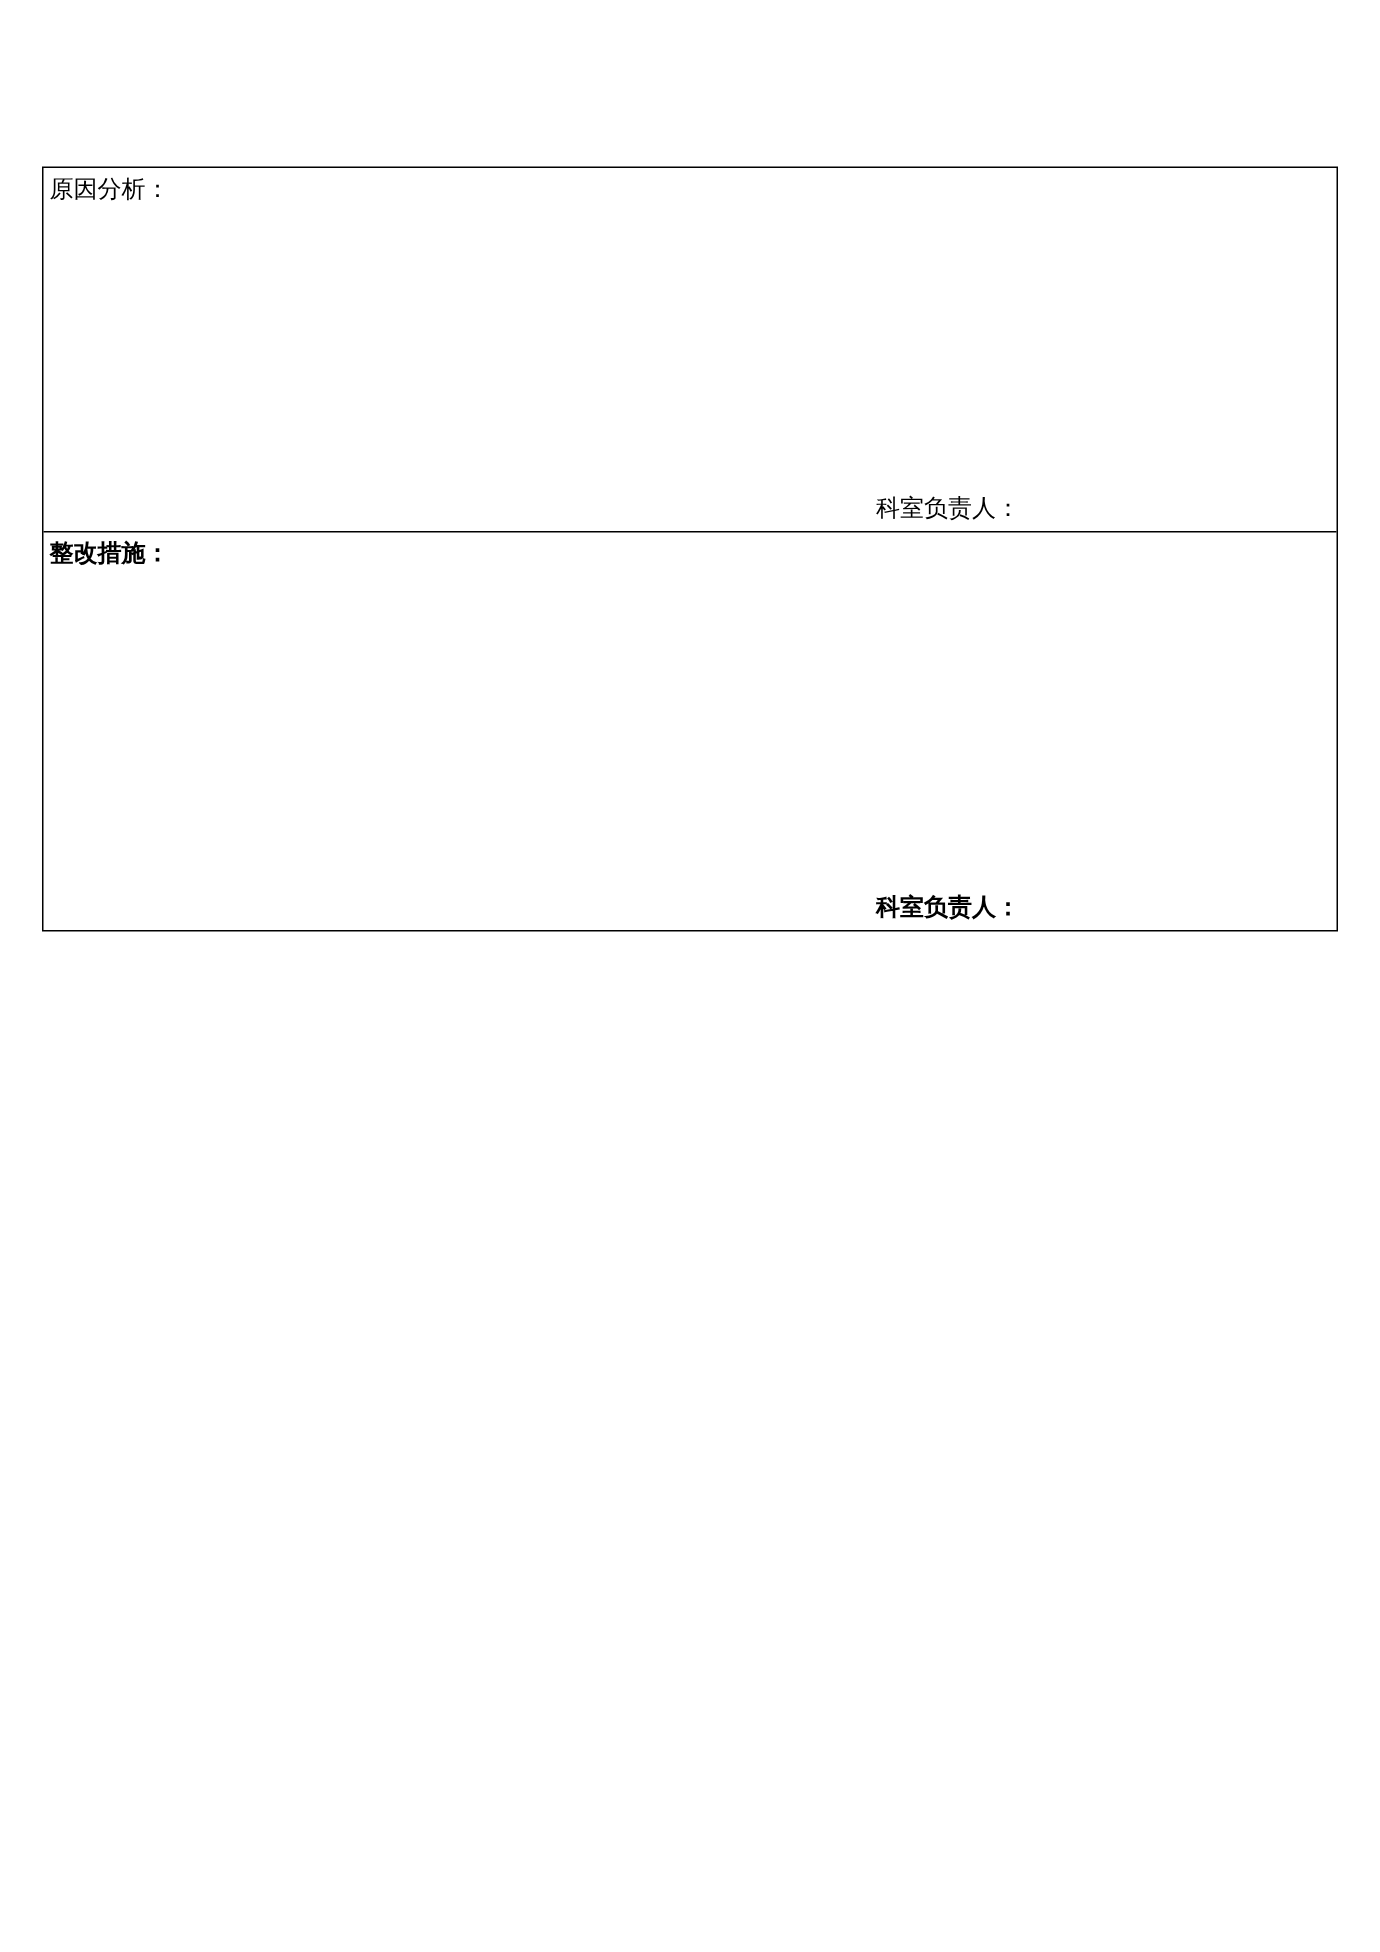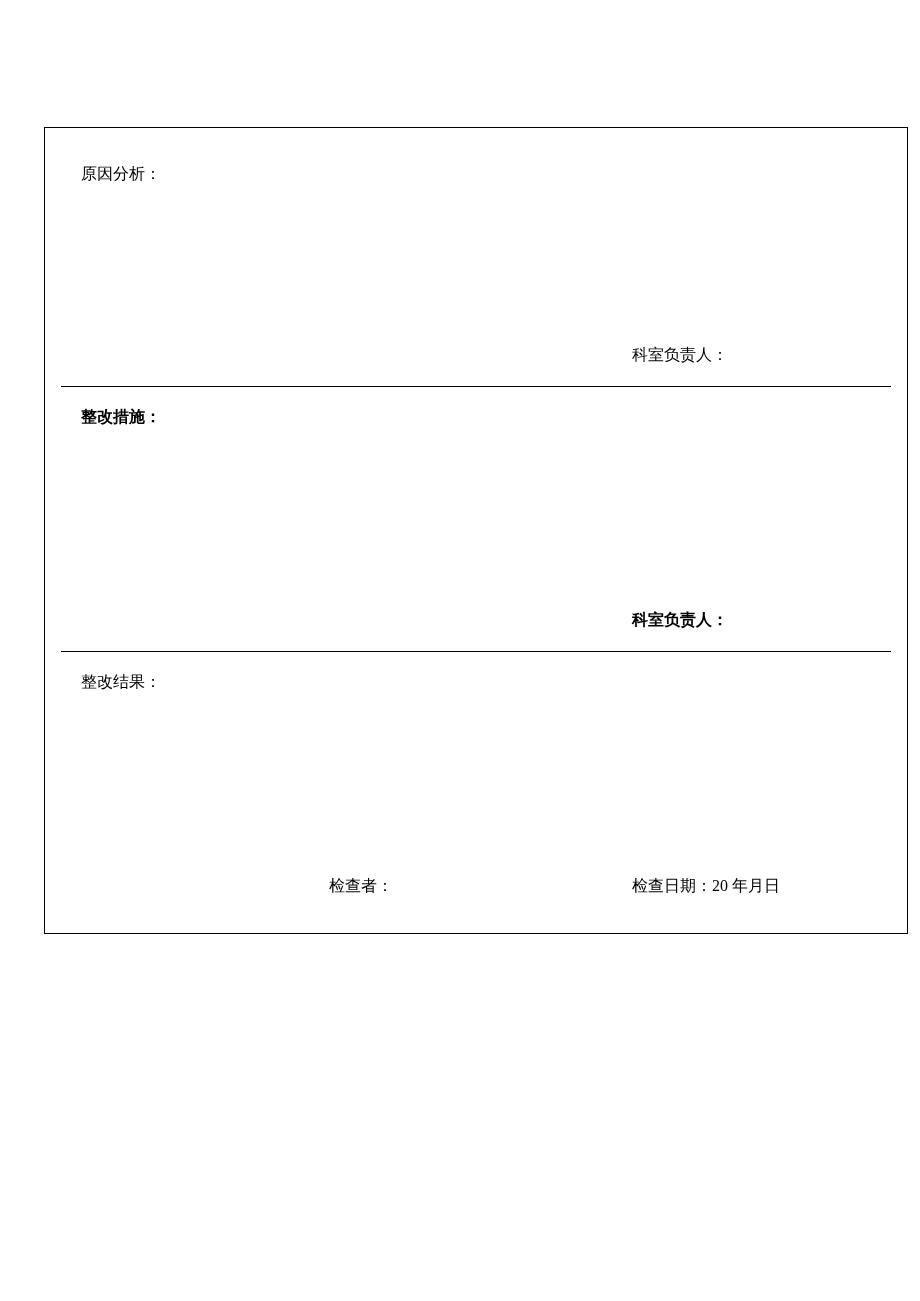--- a/index.html
+++ b/index.html
@@ -1,17 +1,17 @@
 <!DOCTYPE html>
 <html><head>
   <meta charset="utf-8">
   <style>
     * {
       margin: 0;
-      padding: 16px;
+      padding: 0;
       box-sizing: border-box;
     }
     body {
       background: #ffffff;
       font-family: "SimSun", "宋体", serif;
       width: 920px;
       height: 1301px;
       position: relative;
     }
     .form-table {
@@ -76,18 +76,13 @@
 
 <div class="form-table">
   <div class="form-row row-1">
     <div class="row-label">原因分析：</div>
     <div class="signature-label sig-right">科室负责人：</div>
   </div>
   <div class="form-row row-2">
     <div class="row-label">整改措施：</div>
     <div class="signature-label sig-right">科室负责人：</div>
   </div>
-  <div class="form-row row-3">
-    <div class="row-label">整改结果：</div>
-    <div class="inspector-label">检查者：</div>
-    <div class="date-label">检查日期：20 年月日</div>
-  </div>
 </div>
 
 </body></html>

